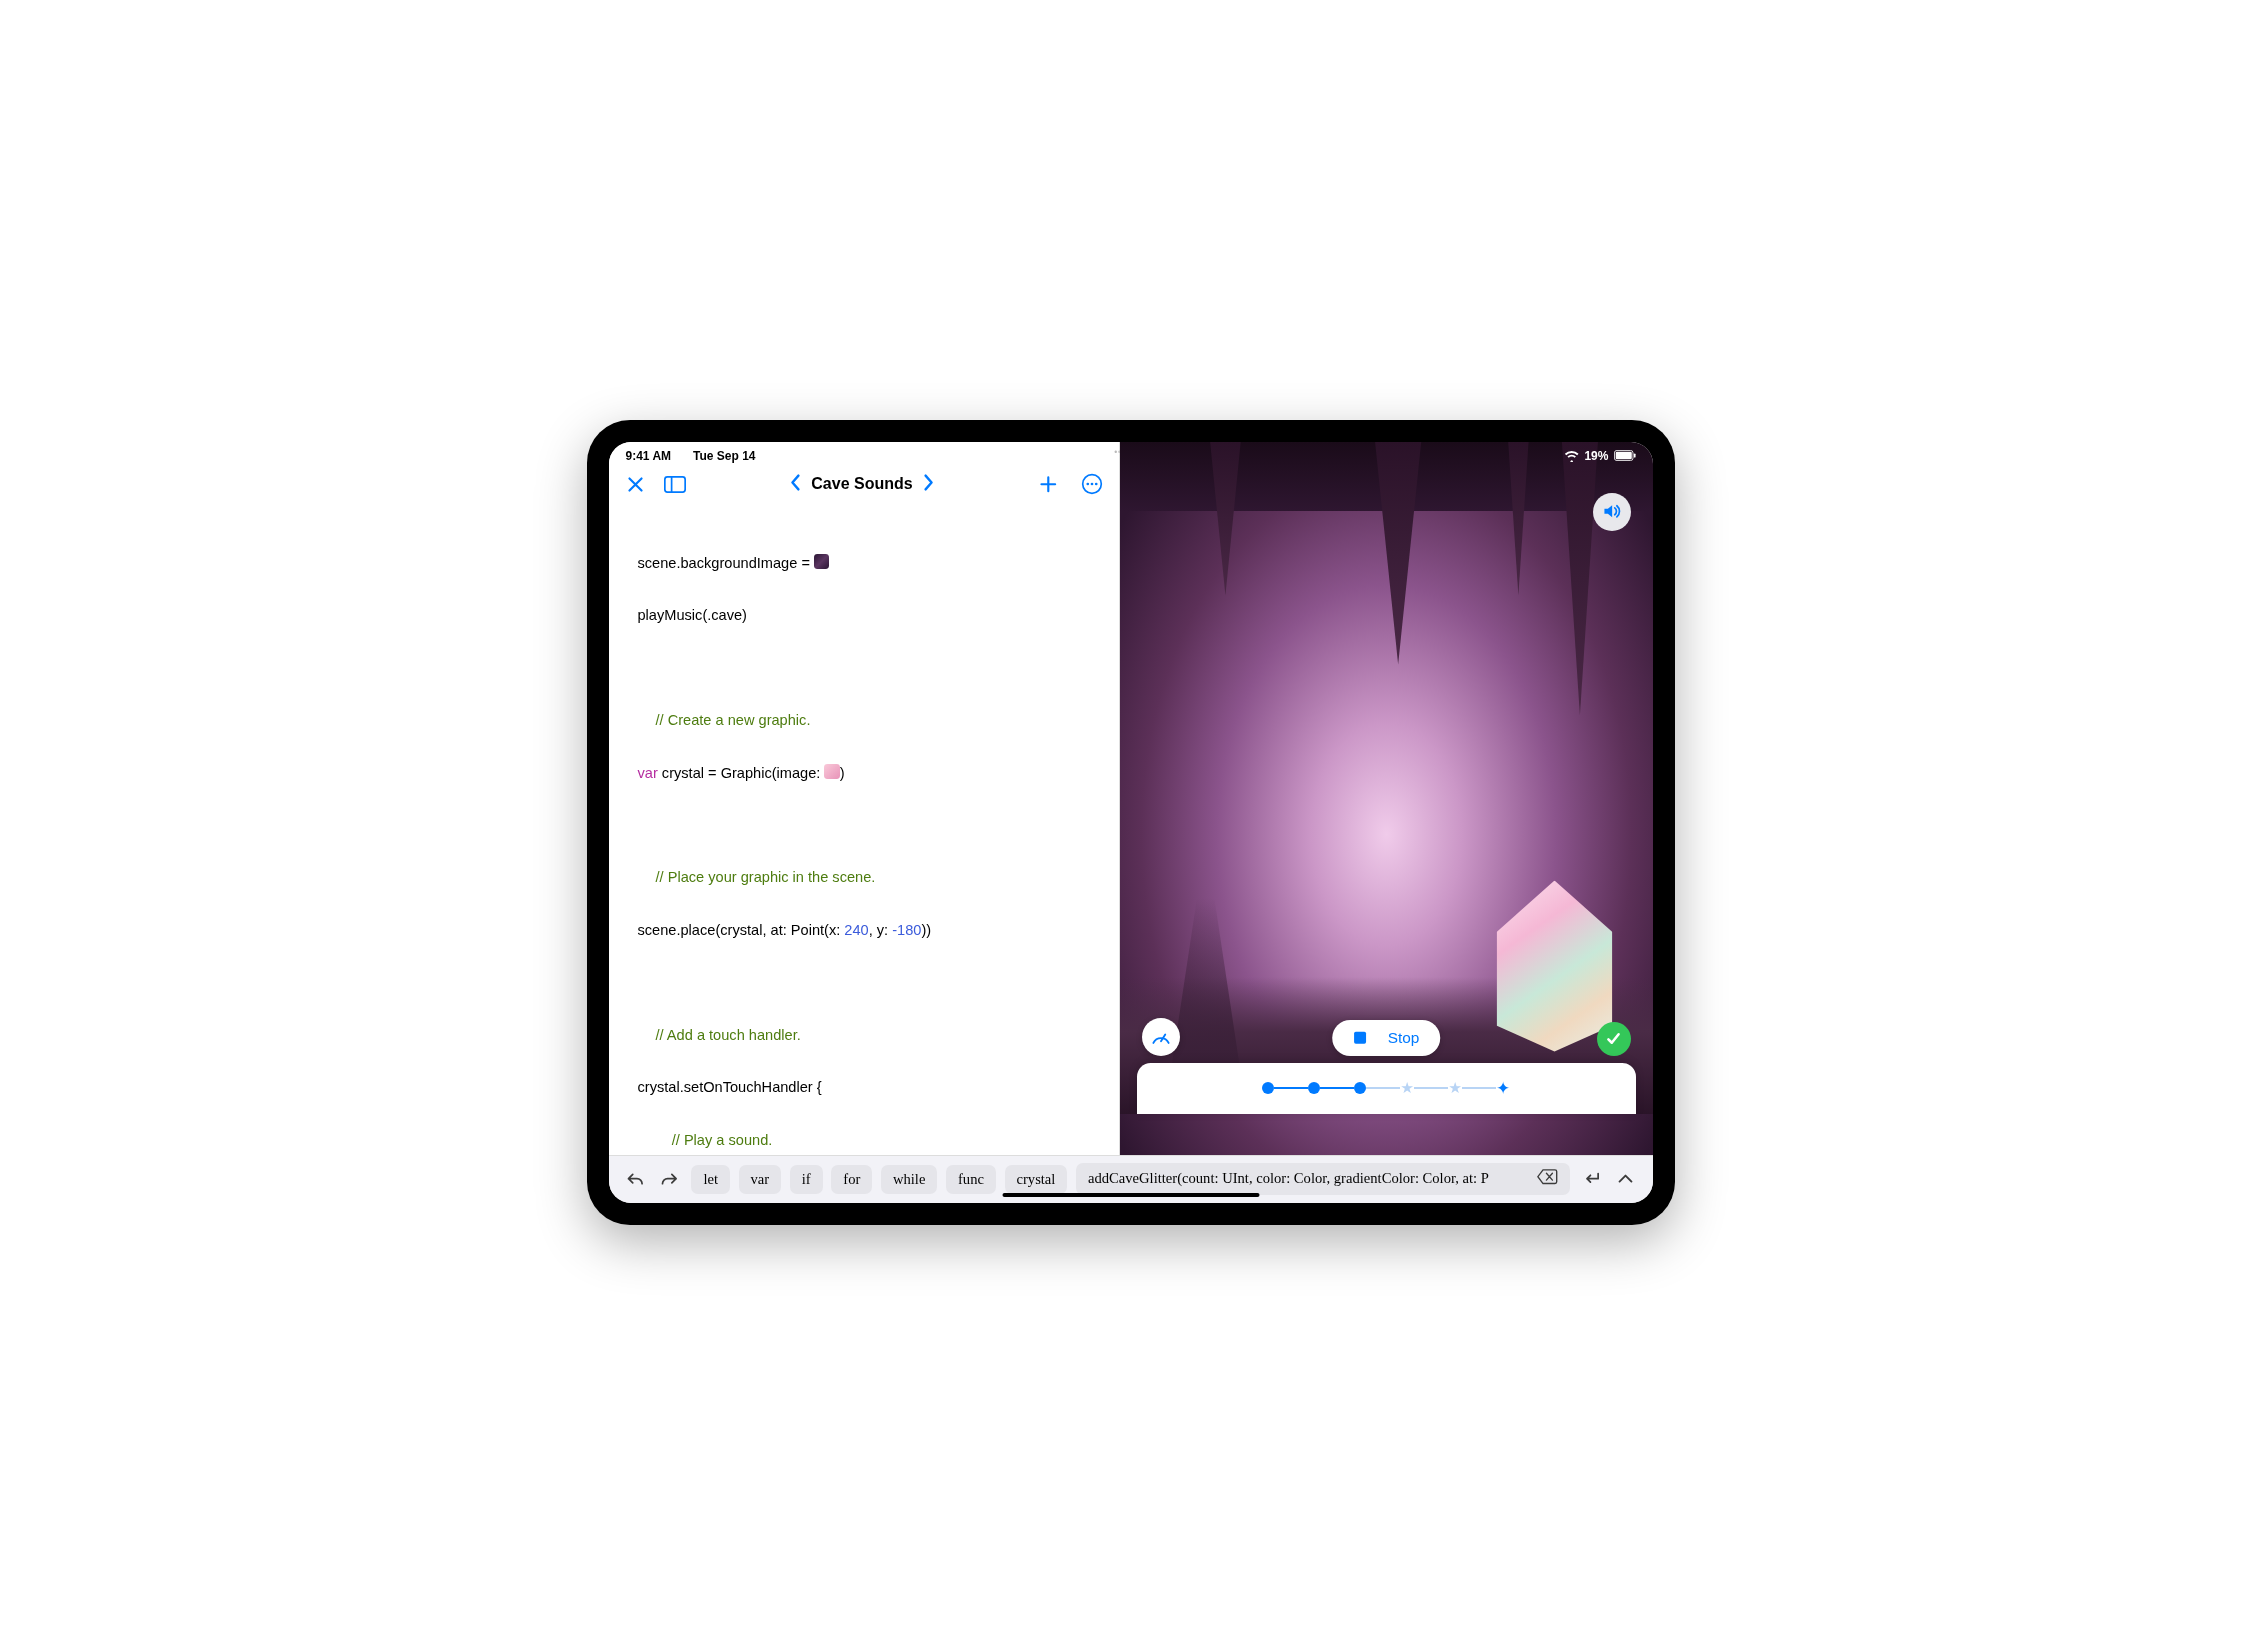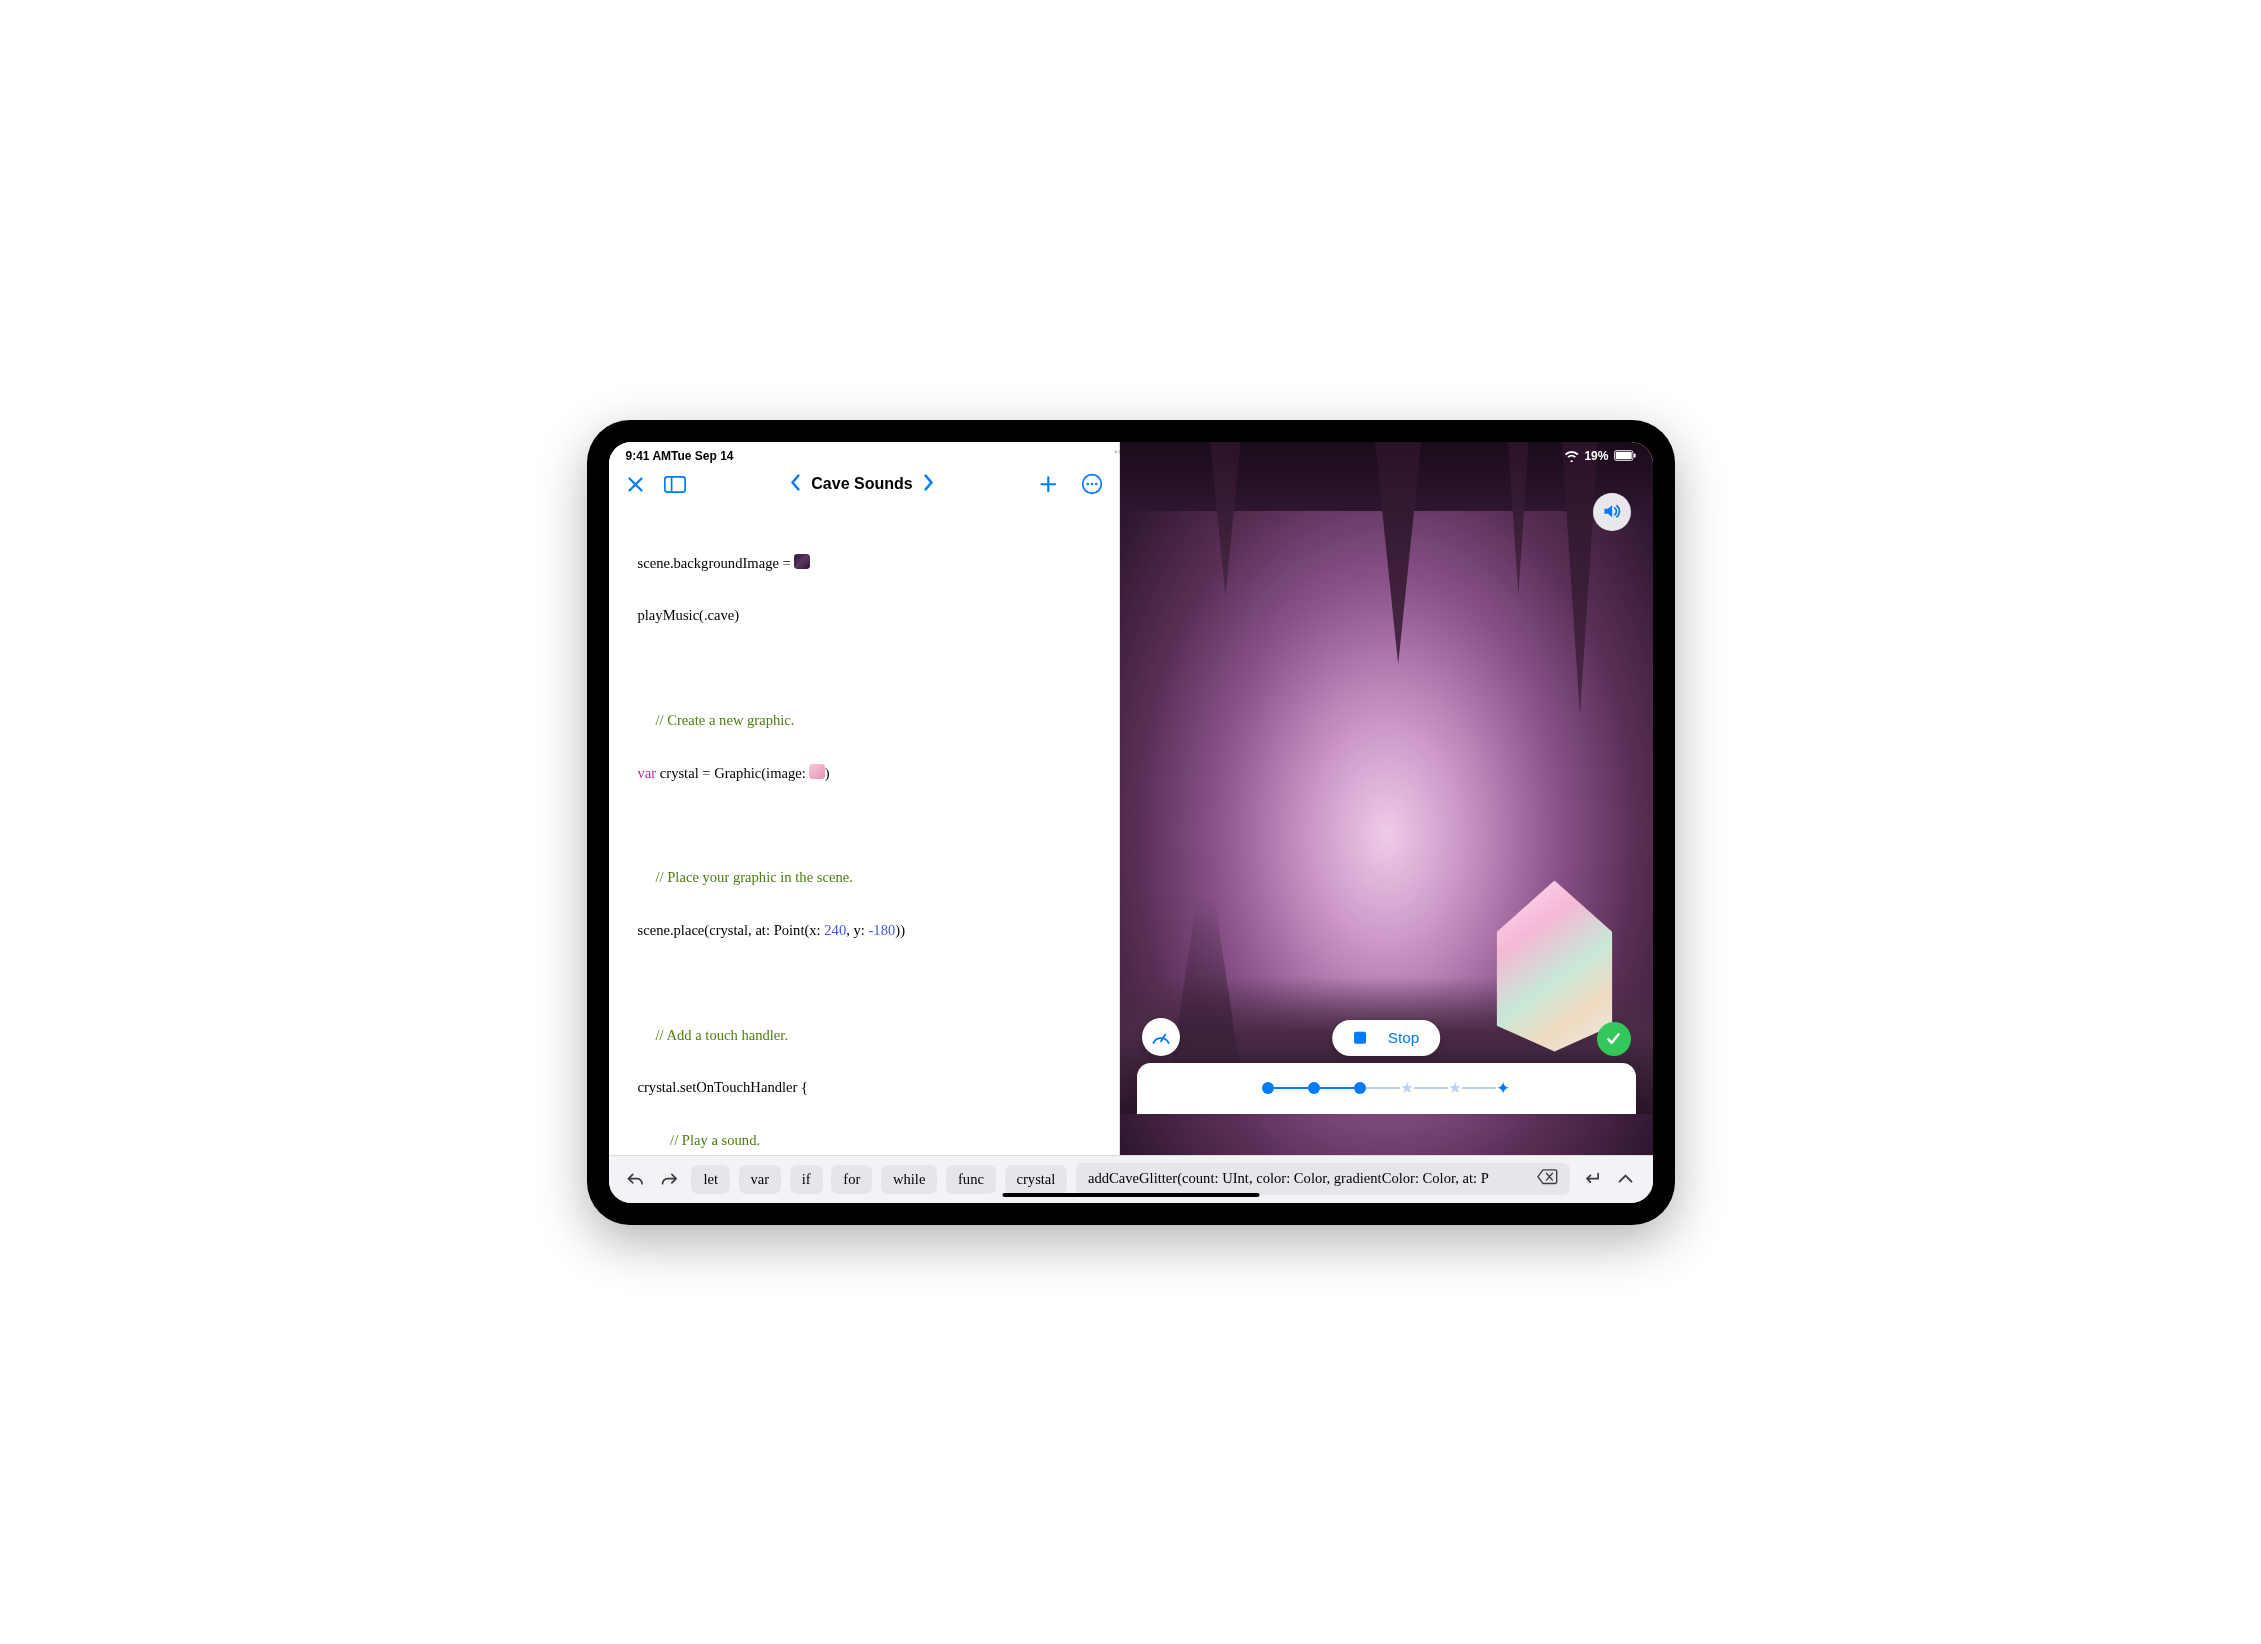--- a/index.html
+++ b/index.html
@@ -39,21 +39,21 @@
   font-size: 12px;
   font-weight: 600;
   color: #000;
   position: absolute;
   top: 3.4px;
   left: 0;
   right: 0;
   z-index: 100;
   pointer-events: none;
 }
-.status-left { display: flex; gap: 0; }
+.status-left { display: flex; gap: 22px; }
 .status-right { display: flex; align-items: center; gap: 5.1px; color: #fff;}
 .content-area {
   flex: 1;
   display: flex;
   overflow: hidden;
   padding-top: 0;
 }
 .left-pane {
   width: 49%;
   background: #fff;
@@ -69,21 +69,21 @@
   padding: 20.6px 15.4px 0 15.4px;
 }
 .header-left { display: flex; gap: 15.4px; align-items: center; }
 .header-center { display: flex; align-items: center; gap: 10.3px; font-size: 16px; font-weight: 600; }
 .header-right { display: flex; gap: 19px; align-items: center; }
 .icon-btn { width: 24px; height: 24px; display: flex; align-items: center; justify-content: center; cursor: pointer; }
 .blue { color: #007aff; }
 .code-area {
   flex: 1;
   padding: 17px 7px 0 29px;
-  font-family: Liberation Serif, serif;
+  font-family: Liberation Sans, sans-serif;
   font-size: 14.6px;
   line-height: 1.8;
   color: #000;
   overflow: auto;
   white-space: pre;
 }
 .code-line { min-height: 26px; }
 .cm { color: #4d7c0f; margin-left: 18px; }
 .kw { color: #b52da0; font-weight: 500;}
 .num { color: #3b5bdb; }

